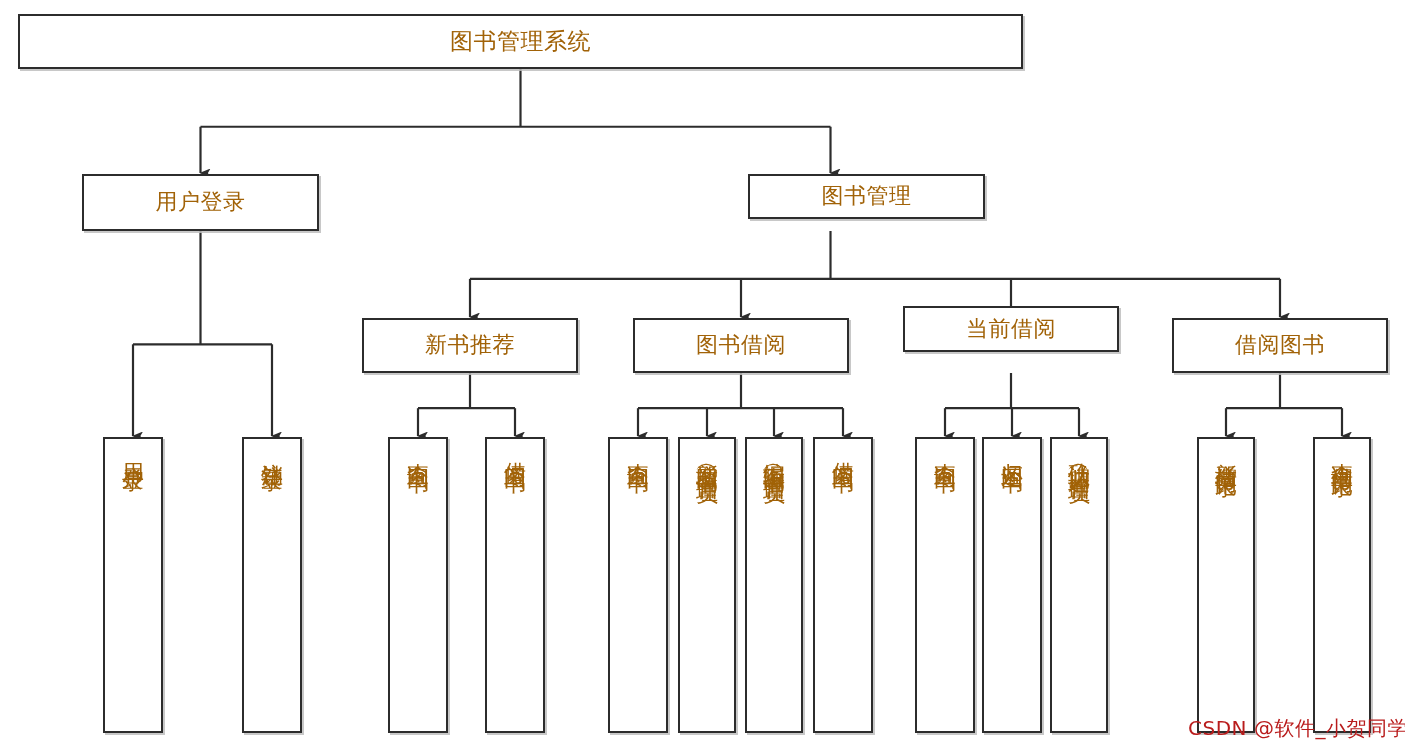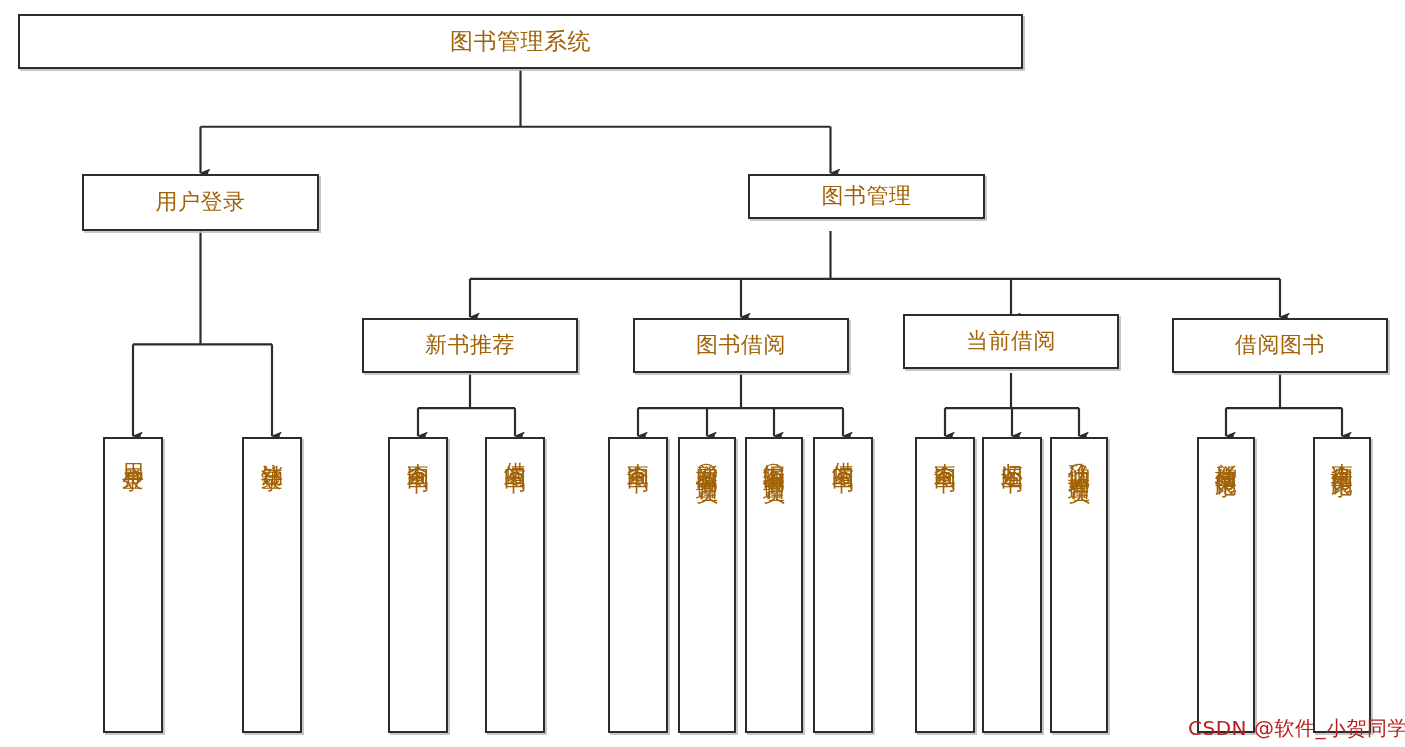--- a/index.html
+++ b/index.html
@@ -130,21 +130,21 @@
   </div>
 
   <div class="node horiz" id="n-book_borrow" style="left: 633px; top: 318px; width: 216px; height: 55px;">
     <span class="lbl">图书借阅</span>
   </div>
 
   <div class="node horiz" id="n-new_book_rec" style="left: 362px; top: 318px; width: 216px; height: 55px;">
     <span class="lbl">新书推荐</span>
   </div>
 
-  <div class="node horiz" id="n-current_borrow" style="left: 903px; top: 314px; width: 216px; height: 55px;">
+  <div class="node horiz" id="n-current_borrow" style="left: 903px; top: 306px; width: 216px; height: 46px;">
     <span class="lbl">当前借阅</span>
   </div>
 
   <div class="node horiz" id="n-borrow_record" style="left: 1172px; top: 318px; width: 216px; height: 55px;">
     <span class="lbl">借阅图书</span>
   </div>
 
   <div class="node vert" id="n-leaf_user_login" style="left: 103px; top: 437px; width: 60px; height: 296px;">
     <span class="lbl">用户登录</span>
   </div>

